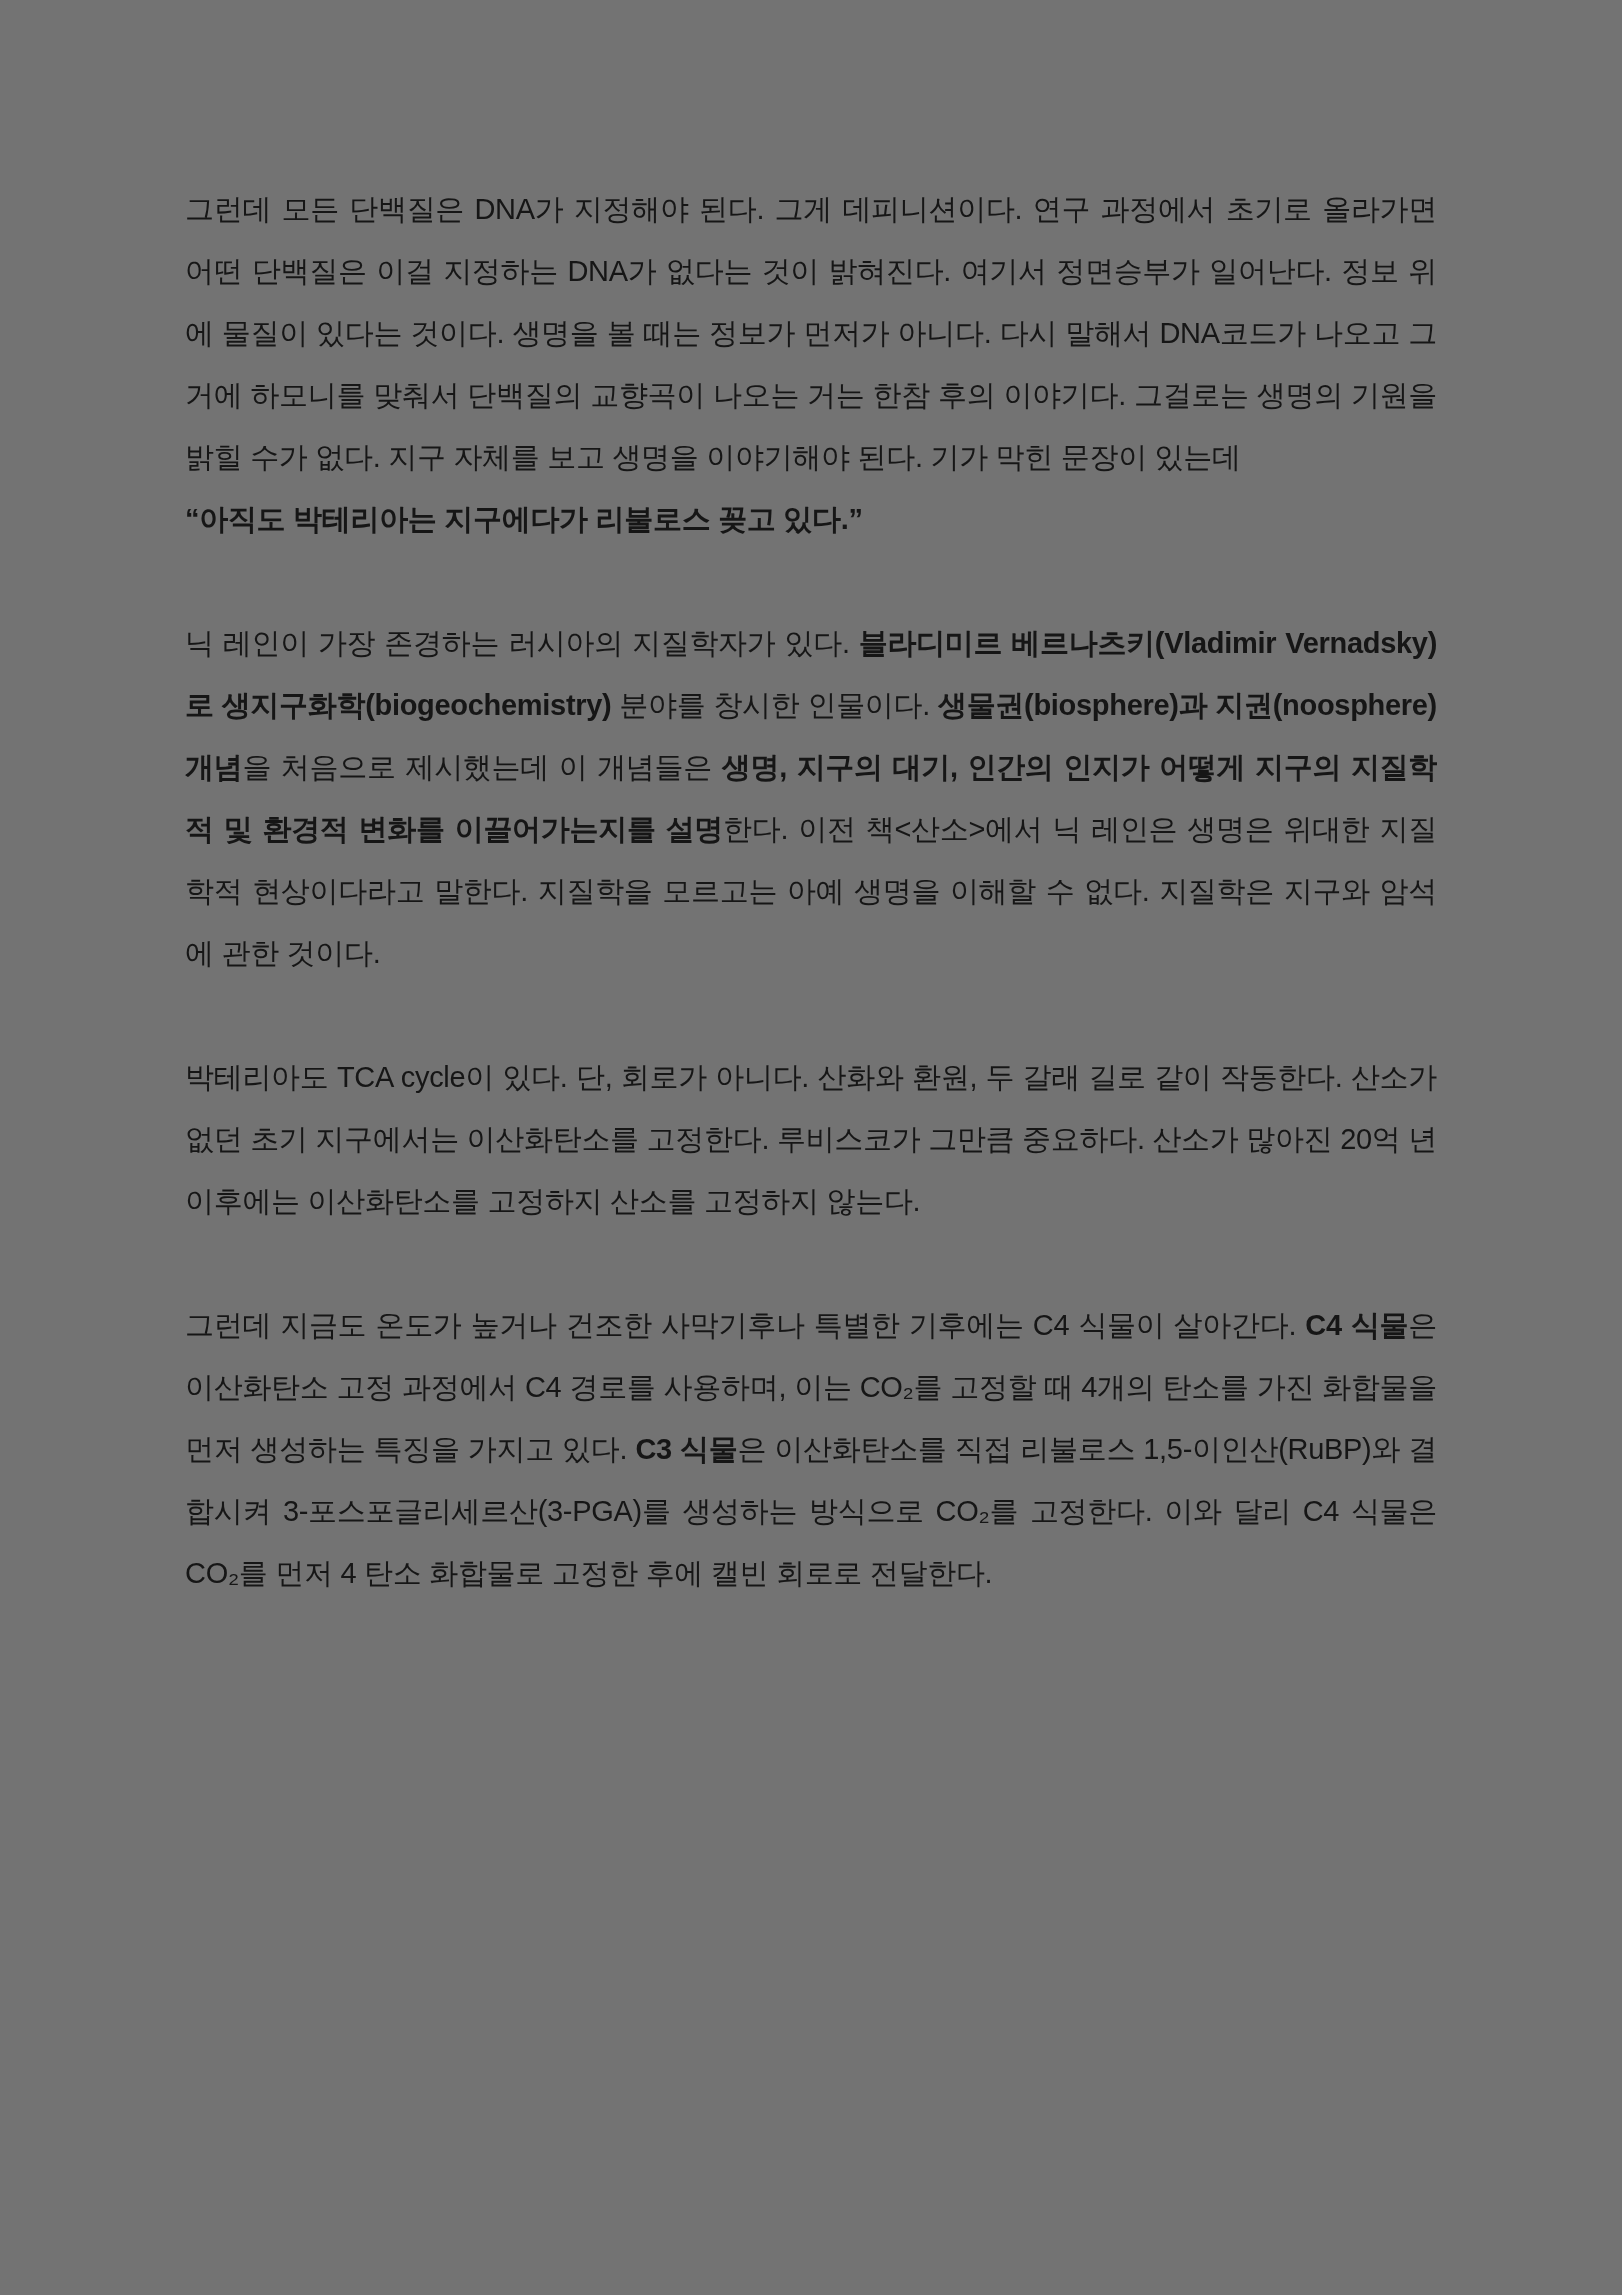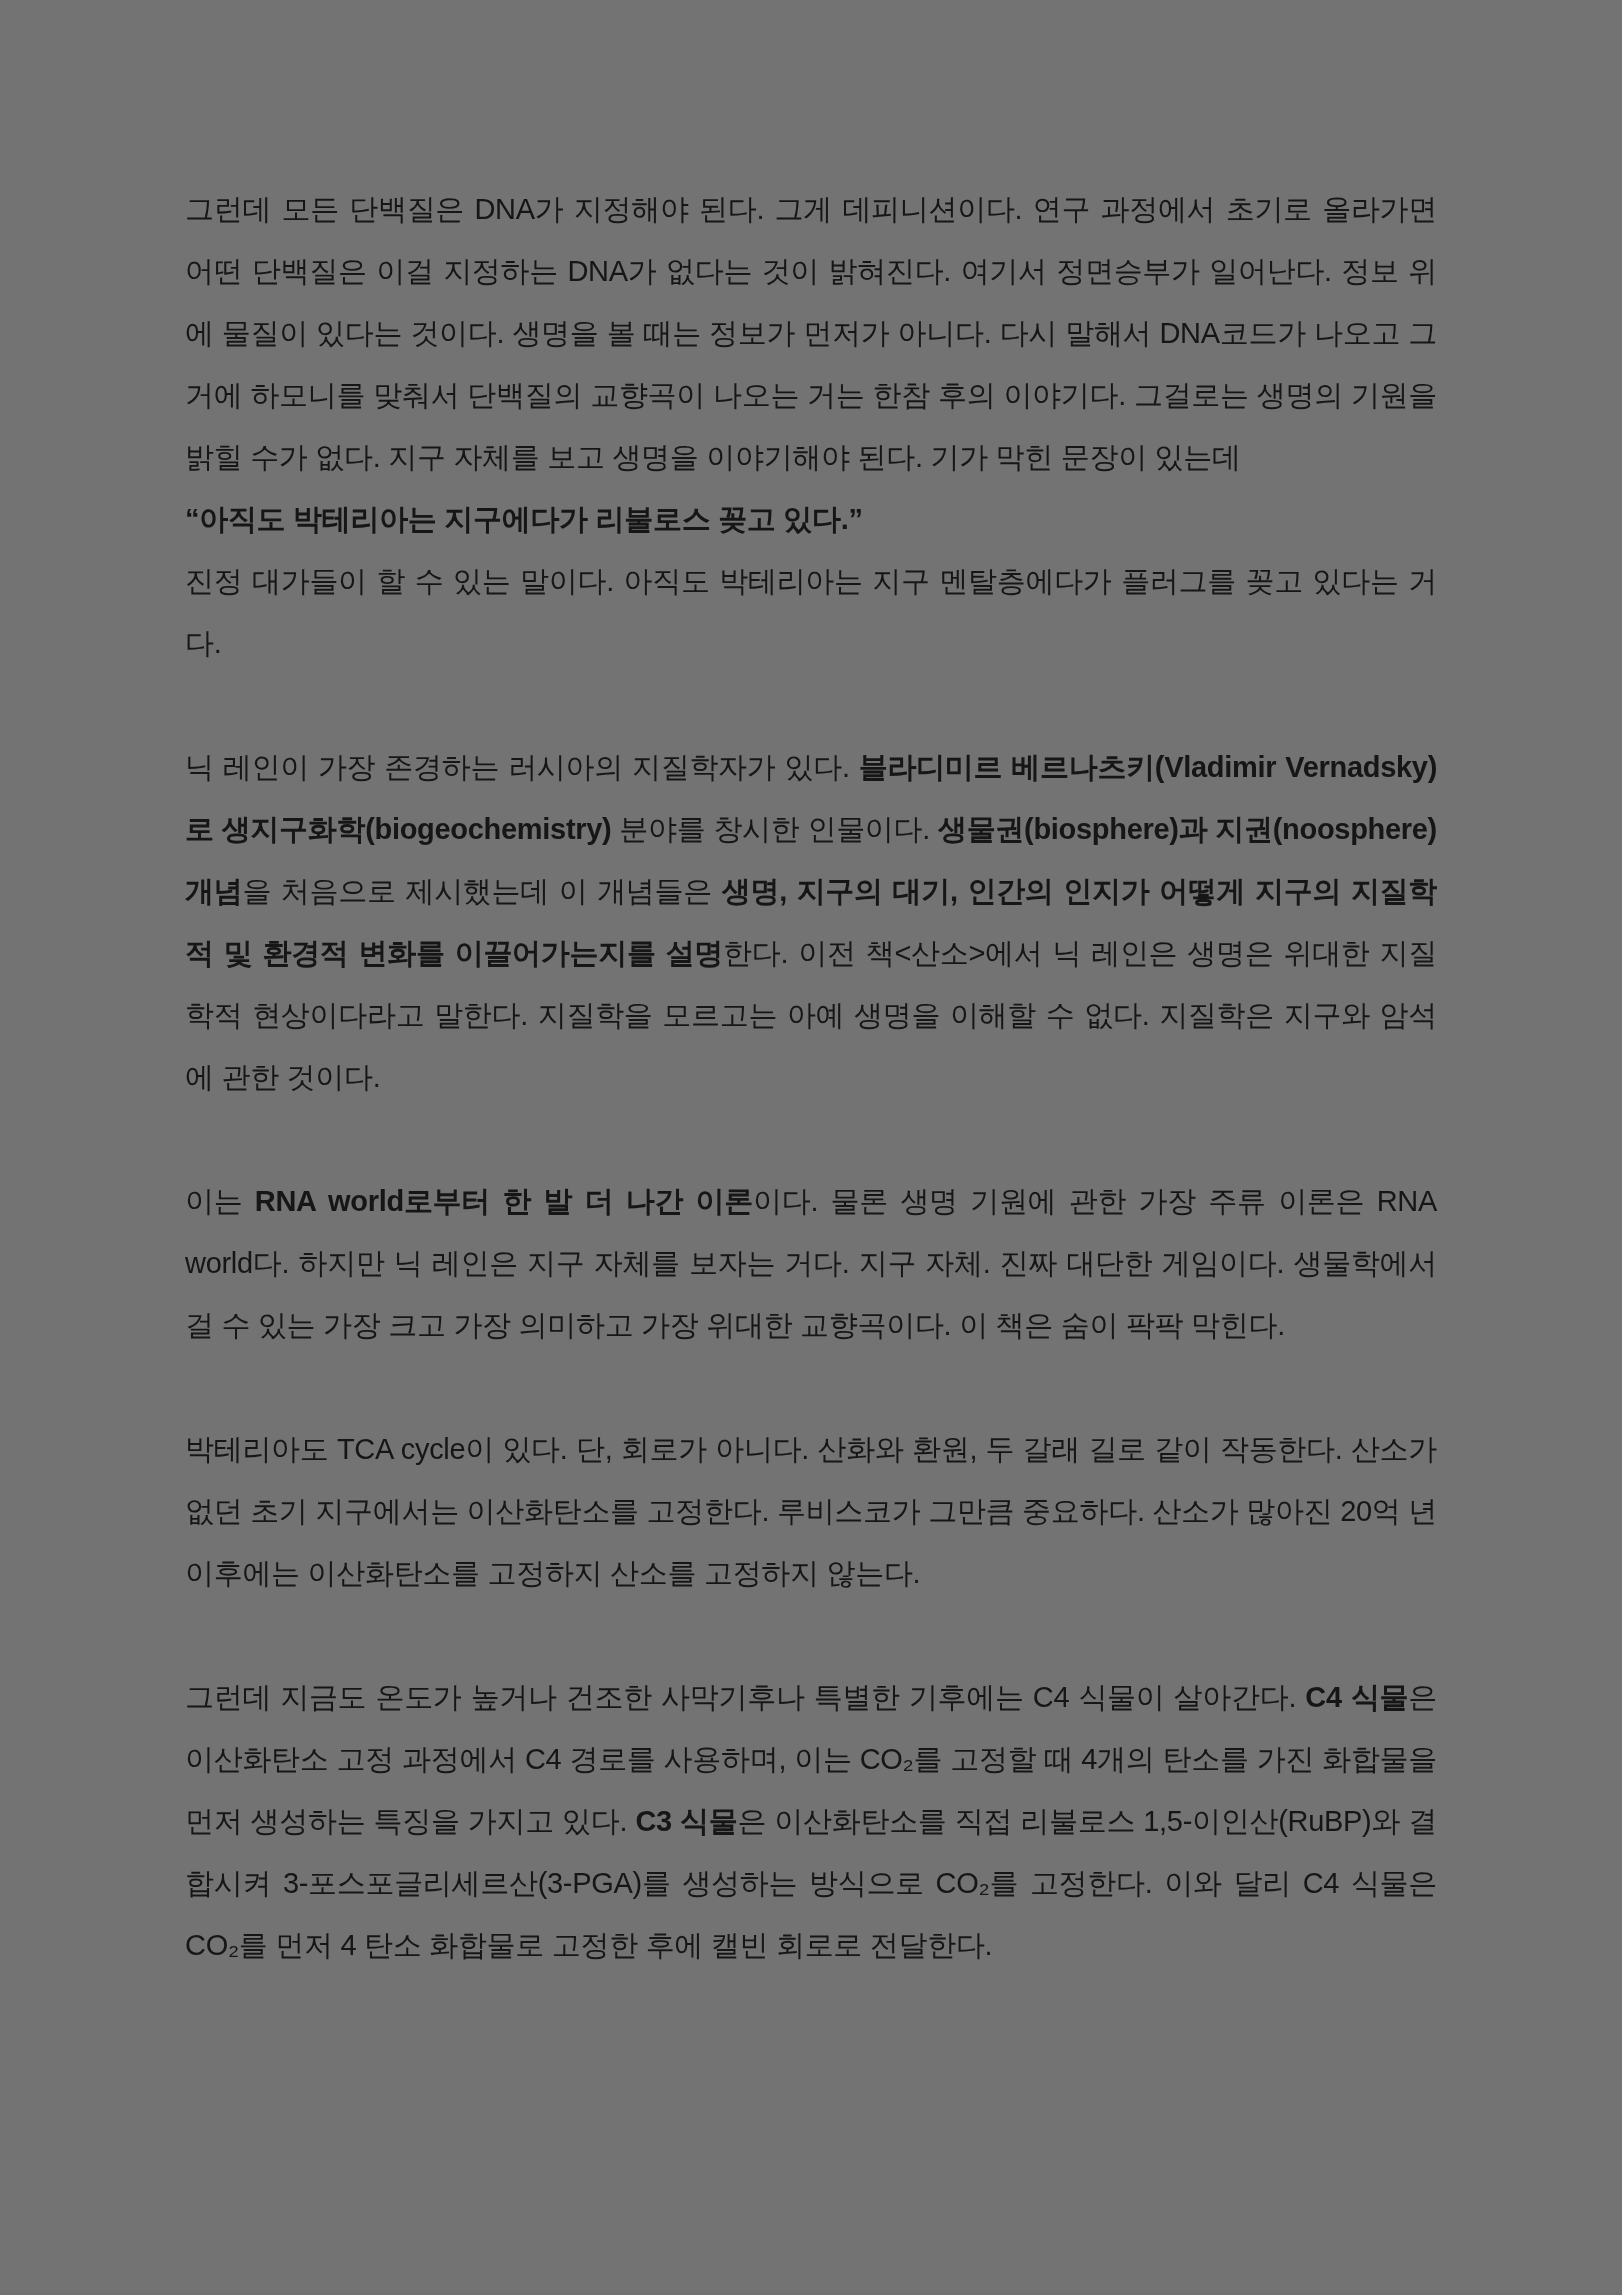--- a/index.html
+++ b/index.html
@@ -39,27 +39,23 @@
   }
 </style>
 </head>
 <body>
 
 <div class="page">
   <article class="doc" id="doc-root">
       <div class="paragraph">
         <div class="block"><span class="run">그런데 모든 단백질은 DNA가 지정해야 된다. 그게 데피니션이다. 연구 과정에서 초기로 올라가면 어떤 단백질은 이걸 지정하는 DNA가 없다는 것이 밝혀진다. 여기서 정면승부가 일어난다. 정보 위에 물질이 있다는 것이다. 생명을 볼 때는 정보가 먼저가 아니다. 다시 말해서 DNA코드가 나오고 그거에 하모니를 맞춰서 단백질의 교향곡이 나오는 거는 한참 후의 이야기다. 그걸로는 생명의 기원을 밝힐 수가 없다. 지구 자체를 보고 생명을 이야기해야 된다. 기가 막힌 문장이 있는데</span></div>
         <div class="block"><span class="run bold">“아직도 박테리아는 지구에다가 리불로스 꽂고 있다.”</span></div>
-        <div class="block"><span class="run">진정 대가들이 할 수 있는 말이다. 아직도 박테리아는 지구 멘탈층에다가 플러그를 꽂고 있다는 거다.</span></div>
       </div>
       <div class="paragraph">
         <div class="block"><span class="run">닉 레인이 가장 존경하는 러시아의 지질학자가 있다. </span><span class="run bold">블라디미르 베르나츠키(Vladimir Vernadsky)로 생지구화학(biogeochemistry)</span><span class="run"> 분야를 창시한 인물이다. </span><span class="run bold">생물권(biosphere)과 지권(noosphere) 개념</span><span class="run">을 처음으로 제시했는데 이 개념들은 </span><span class="run bold">생명, 지구의 대기, 인간의 인지가 어떻게 지구의 지질학적 및 환경적 변화를 이끌어가는지를 설명</span><span class="run">한다. 이전 책&lt;산소&gt;에서 닉 레인은 생명은 위대한 지질학적 현상이다라고 말한다. 지질학을 모르고는 아예 생명을 이해할 수 없다. 지질학은 지구와 암석에 관한 것이다.</span></div>
-      </div>
-      <div class="paragraph">
-        <div class="block"><span class="run">이는 </span><span class="run bold">RNA world로부터 한 발 더 나간 이론</span><span class="run">이다. 물론 생명 기원에 관한 가장 주류 이론은 RNA world다. 하지만 닉 레인은 지구 자체를 보자는 거다. 지구 자체. 진짜 대단한 게임이다. 생물학에서 걸 수 있는 가장 크고 가장 의미하고 가장 위대한 교향곡이다. 이 책은 숨이 팍팍 막힌다.</span></div>
       </div>
       <div class="paragraph">
         <div class="block"><span class="run">박테리아도 TCA cycle이 있다. 단, 회로가 아니다. 산화와 환원, 두 갈래 길로 같이 작동한다. 산소가 없던 초기 지구에서는 이산화탄소를 고정한다. 루비스코가 그만큼 중요하다. 산소가 많아진 20억 년 이후에는 이산화탄소를 고정하지 산소를 고정하지 않는다.</span></div>
       </div>
       <div class="paragraph">
         <div class="block"><span class="run">그런데 지금도 온도가 높거나 건조한 사막기후나 특별한 기후에는 C4 식물이 살아간다. </span><span class="run bold">C4 식물</span><span class="run">은 이산화탄소 고정 과정에서 C4 경로를 사용하며, 이는 CO₂를 고정할 때 4개의 탄소를 가진 화합물을 먼저 생성하는 특징을 가지고 있다. </span><span class="run bold">C3 식물</span><span class="run">은 이산화탄소를 직접 리불로스 1,5-이인산(RuBP)와 결합시켜 3-포스포글리세르산(3-PGA)를 생성하는 방식으로 CO₂를 고정한다. 이와 달리 C4 식물은 CO₂를 먼저 4 탄소 화합물로 고정한 후에 캘빈 회로로 전달한다.</span></div>
       </div>
     </article>
 </div>
 

